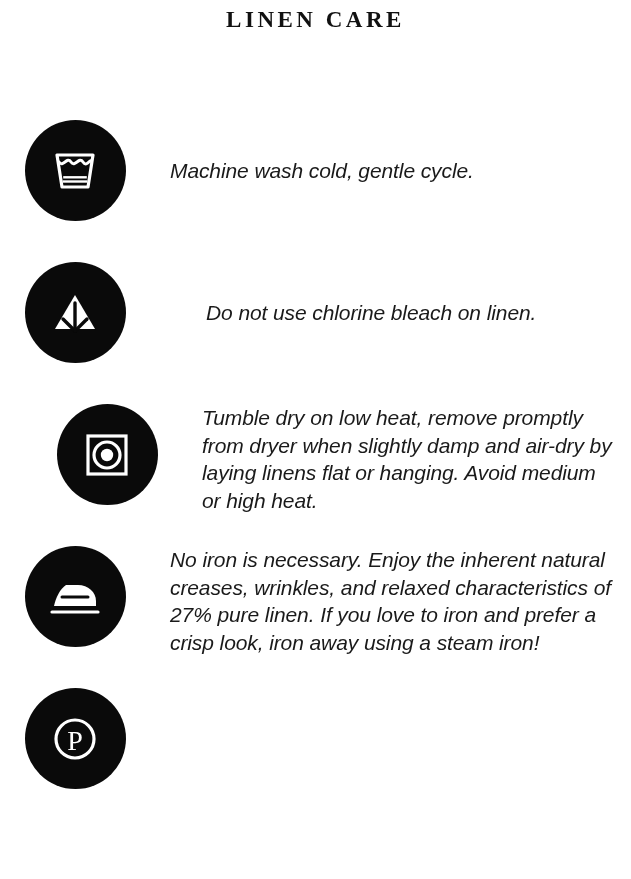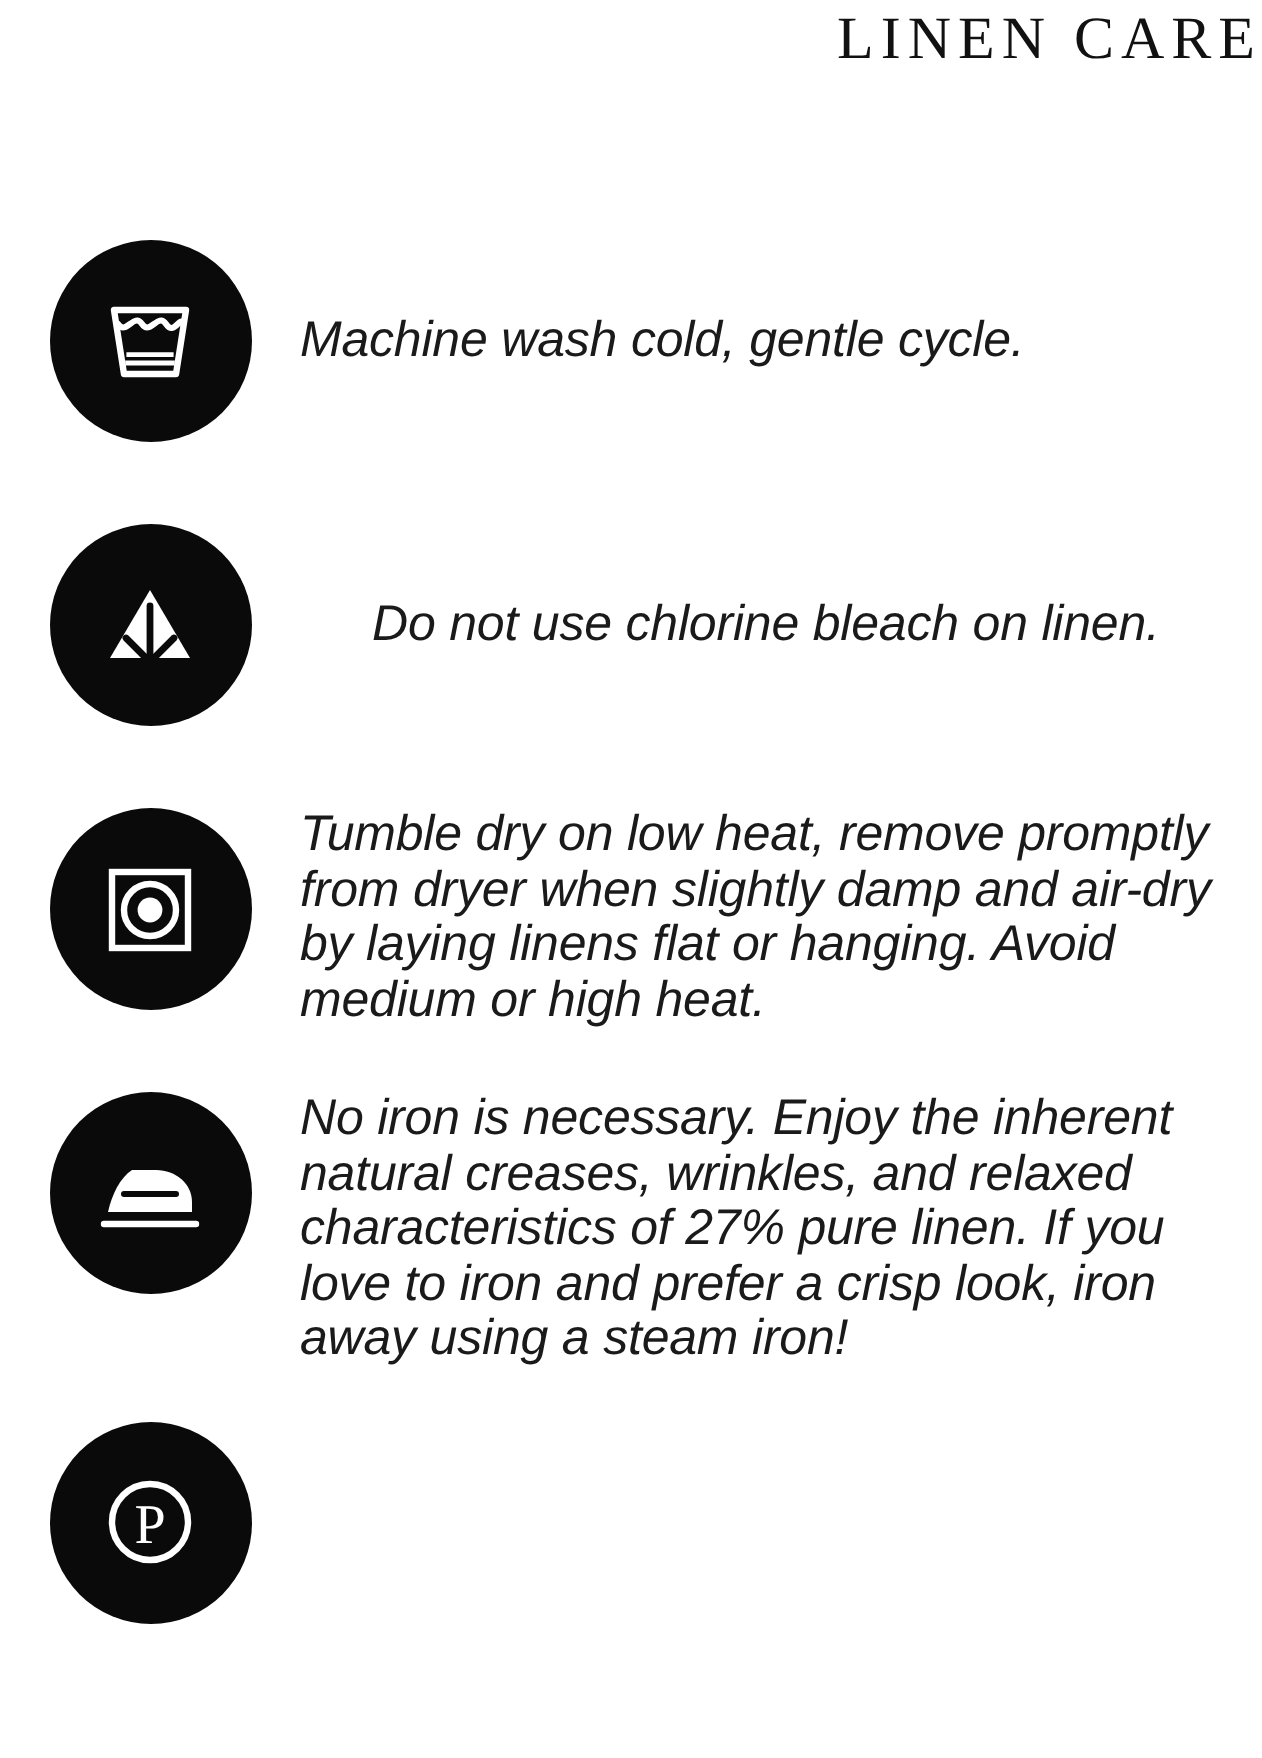--- a/index.html
+++ b/index.html
@@ -14,25 +14,25 @@
     color: #000000;
     overflow: hidden;
   }
   .page {
     position: relative;
     width: 631px;
     height: 879px;
     box-sizing: border-box;
   }
   .page-title {
-    text-align: right;
+    text-align: center;
     font-family: "Liberation Serif", serif;
-    font-size: 30px;
+    font-size: 23px;
     letter-spacing: 3.5px;
-    font-weight: 400;
+    font-weight: 700;
     color: #111111;
     margin: 4px 0 0 0;
     padding-top: 2px;
     line-height: 28px;
   }
   .care-list {
     margin: 0;
     padding: 0;
     list-style: none;
     position: relative;
@@ -66,29 +66,30 @@
   }
   .text-cell {
     flex: 1 1 auto;
     padding-right: 14px;
     display: flex;
     align-items: center;
     min-height: 101px;
   }
   .care-text {
     font-style: italic;
-    font-size: 25px;
+    font-size: 21px;
     line-height: 27.5px;
     color: #1a1a1a;
     letter-spacing: -0.1px;
+    margin-left: 20px;
   }
   
   .row-0 { margin-top: 48px; }
   .row-1 { margin-top: 10px; gap: 36px; }
-  .row-2 { margin-top: 12px; }
+  .row-2 { margin-top: 12px; padding-left: 32px; }
   .row-3 { margin-top: 12px; }
   .row-4 { margin-top: 14px; }
 </style>
 </head>
 <body>
 
 <div class="page">
 
   <h1 class="page-title">LINEN CARE</h1>
 

